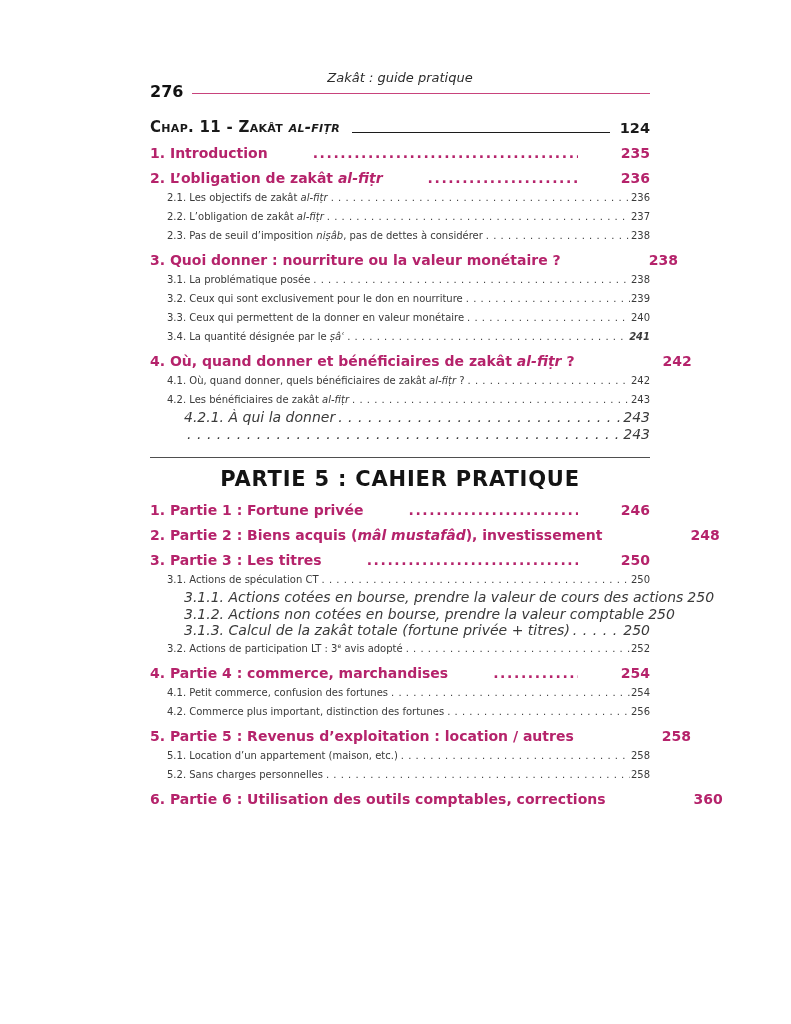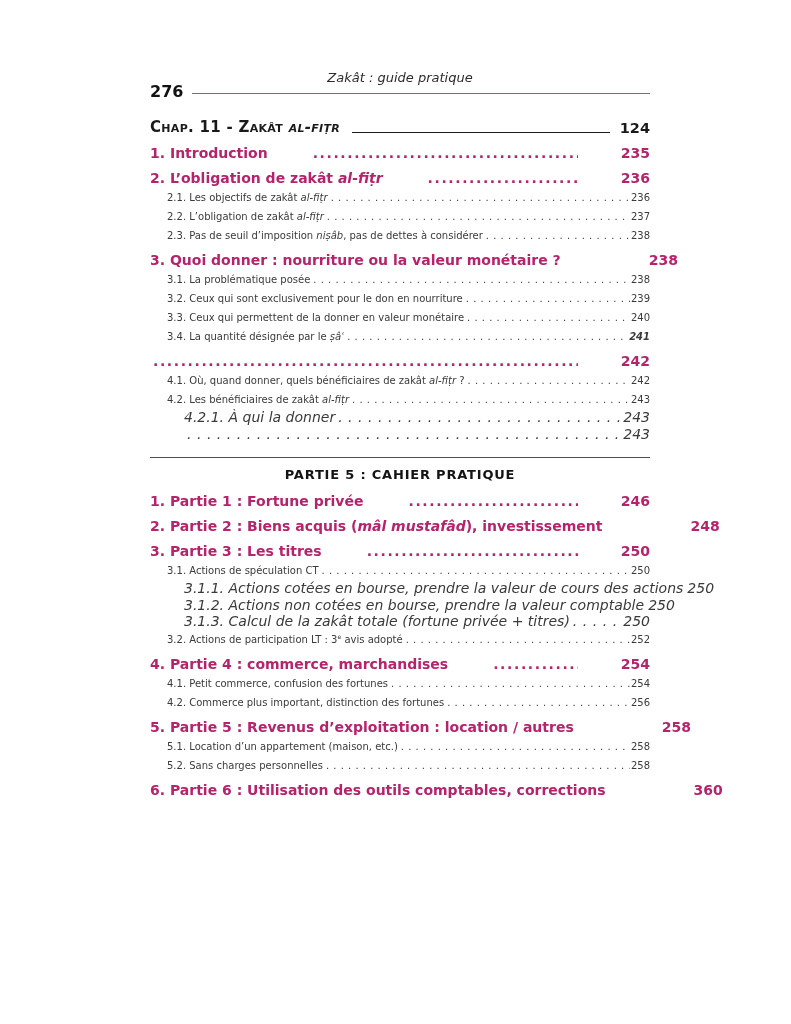--- a/index.html
+++ b/index.html
@@ -51,21 +51,21 @@
   .level2 .leader::after{letter-spacing:4.2px;}
   .level3{font-size:14px;font-style:italic;color:var(--text);line-height:16.5px;padding-left:34px;}
   .level3 .leader::after{letter-spacing:5.5px;}
   .it{font-style:italic;}
   .sup{vertical-align:super;font-size:.62em;line-height:0;}
   .bold-italic{font-style:italic;font-weight:bold;}
 
   
   .part-sep{border-top:1.3px solid #4f4f4f;margin-top:15px;}
   .part-heading{
-    text-align:center;font-size:13px;font-weight:bold;color:#141414;
+    text-align:center;font-size:21px;font-weight:bold;color:#141414;
     letter-spacing:.8px;margin:9px 0 9px;
   }
 </style>
 </head>
 <body>
 
 <div class="page">
   <div class="content">
 
     <header>
@@ -127,20 +127,21 @@
           <span class="toc-label"><span>3.3. Ceux qui permettent de la donner en valeur monétaire</span></span>
           <span class="leader"></span>
           <span class="toc-page">240</span>
         </div>
         <div class="toc-row level2">
           <span class="toc-label"><span>3.4. La quantité désignée par le </span><span class="it">ṣâʿ</span></span>
           <span class="leader"></span>
           <span class="toc-page bold-italic">241</span>
         </div>
         <div class="toc-row level1 accent">
+          <span class="toc-label"><span>4. Où, quand donner et bénéficiaires de zakât </span><span class="it">al-fiṭr</span><span> ?</span></span>
           <span class="leader"></span>
           <span class="toc-page">242</span>
         </div>
         <div class="toc-row level2">
           <span class="toc-label"><span>4.1. Où, quand donner, quels bénéficiaires de zakât </span><span class="it">al-fiṭr</span><span> ?</span></span>
           <span class="leader"></span>
           <span class="toc-page">242</span>
         </div>
         <div class="toc-row level2">
           <span class="toc-label"><span>4.2. Les bénéficiaires de zakât </span><span class="it">al-fiṭr</span></span>

